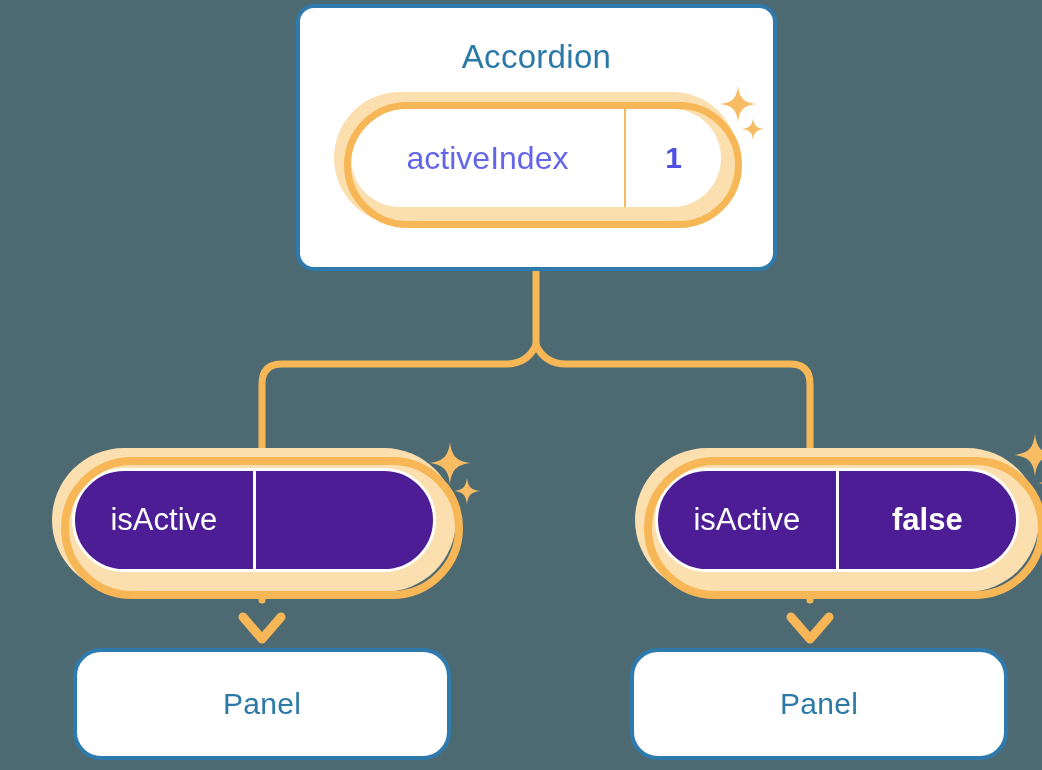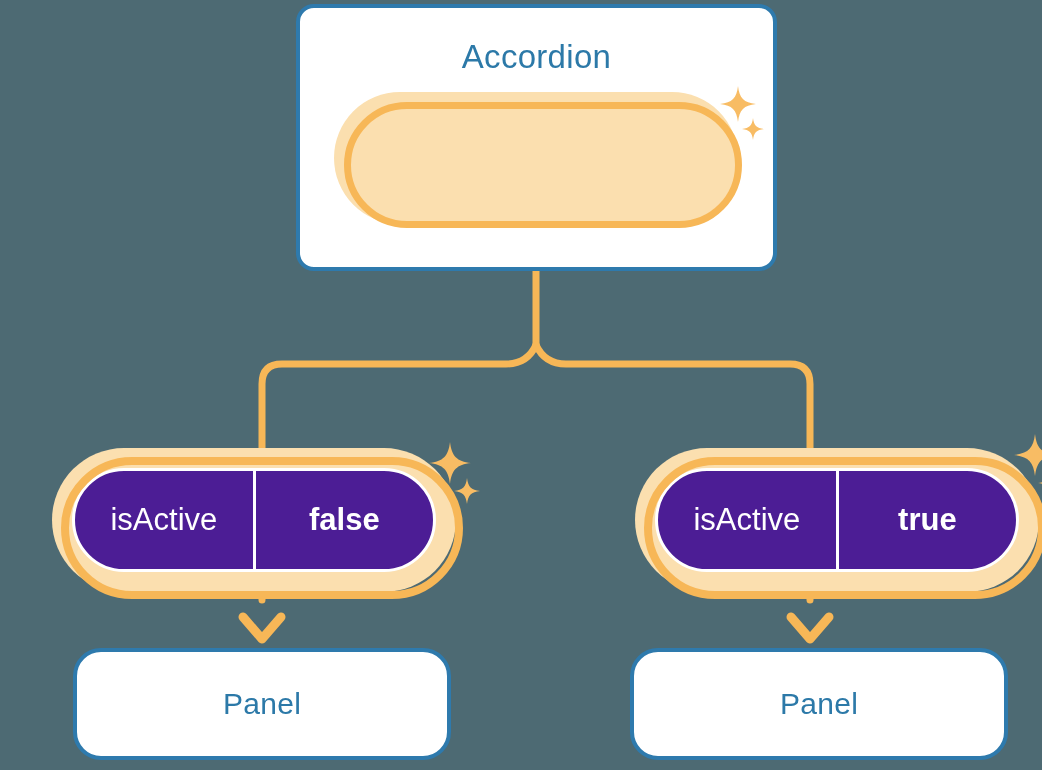--- a/index.html
+++ b/index.html
@@ -238,51 +238,54 @@
       <polyline points="761,617 780,639 799,617"></polyline>
     </g>
   </svg>
 
   <div id="accordion-card" class="node-card">
     <div class="card-title">Accordion</div>
   </div>
 
   <div id="active-index-pill-halo" class="pill-halo"></div>
   <div id="active-index-pill-ring" class="pill-ring"></div>
+  <div id="active-index-pill-body" class="pill-body">
+    <div class="pill-cell pill-key">activeIndex</div>
+    <div class="pill-cell pill-val">1</div>
+  </div>
 
   <svg id="sparkle-root-big" class="sparkle" viewBox="0 0 100 100" xmlns="http://www.w3.org/2000/svg">
     <path d="M50 0 C54 34 66 46 100 50 C66 54 54 66 50 100 C46 66 34 54 0 50 C34 46 46 34 50 0 Z" fill="#F8BC64"></path>
   </svg>
   <svg id="sparkle-root-small" class="sparkle" viewBox="0 0 100 100" xmlns="http://www.w3.org/2000/svg">
     <path d="M50 0 C54 34 66 46 100 50 C66 54 54 66 50 100 C46 66 34 54 0 50 C34 46 46 34 50 0 Z" fill="#F8BC64"></path>
   </svg>
 
   <div id="pill-left-halo" class="pill-halo leaf-halo"></div>
   <div id="pill-left-ring" class="pill-ring leaf-ring"></div>
   <div id="pill-left-body" class="pill-body leaf-body">
     <div class="pill-cell pill-key">isActive</div>
-    <div class="pill-cell pill-val">false</div>
   </div>
 
   <svg id="sparkle-left-big" class="sparkle" viewBox="0 0 100 100" xmlns="http://www.w3.org/2000/svg">
     <path d="M50 0 C54 34 66 46 100 50 C66 54 54 66 50 100 C46 66 34 54 0 50 C34 46 46 34 50 0 Z" fill="#F8BC64"></path>
   </svg>
   <svg id="sparkle-left-small" class="sparkle" viewBox="0 0 100 100" xmlns="http://www.w3.org/2000/svg">
     <path d="M50 0 C54 34 66 46 100 50 C66 54 54 66 50 100 C46 66 34 54 0 50 C34 46 46 34 50 0 Z" fill="#F8BC64"></path>
   </svg>
 
   <div id="panel-left" class="panel-card">
     <div class="card-title">Panel</div>
   </div>
 
   <div id="pill-right-halo" class="pill-halo leaf-halo"></div>
   <div id="pill-right-ring" class="pill-ring leaf-ring"></div>
   <div id="pill-right-body" class="pill-body leaf-body">
     <div class="pill-cell pill-key">isActive</div>
-    <div class="pill-cell pill-val">true</div>
+    <div class="pill-cell pill-val">false</div>
   </div>
 
   <svg id="sparkle-right-big" class="sparkle" viewBox="0 0 100 100" xmlns="http://www.w3.org/2000/svg">
     <path d="M50 0 C54 34 66 46 100 50 C66 54 54 66 50 100 C46 66 34 54 0 50 C34 46 46 34 50 0 Z" fill="#F8BC64"></path>
   </svg>
   <svg id="sparkle-right-small" class="sparkle" viewBox="0 0 100 100" xmlns="http://www.w3.org/2000/svg">
     <path d="M50 0 C54 34 66 46 100 50 C66 54 54 66 50 100 C46 66 34 54 0 50 C34 46 46 34 50 0 Z" fill="#F8BC64"></path>
   </svg>
 
   <div id="panel-right" class="panel-card">

